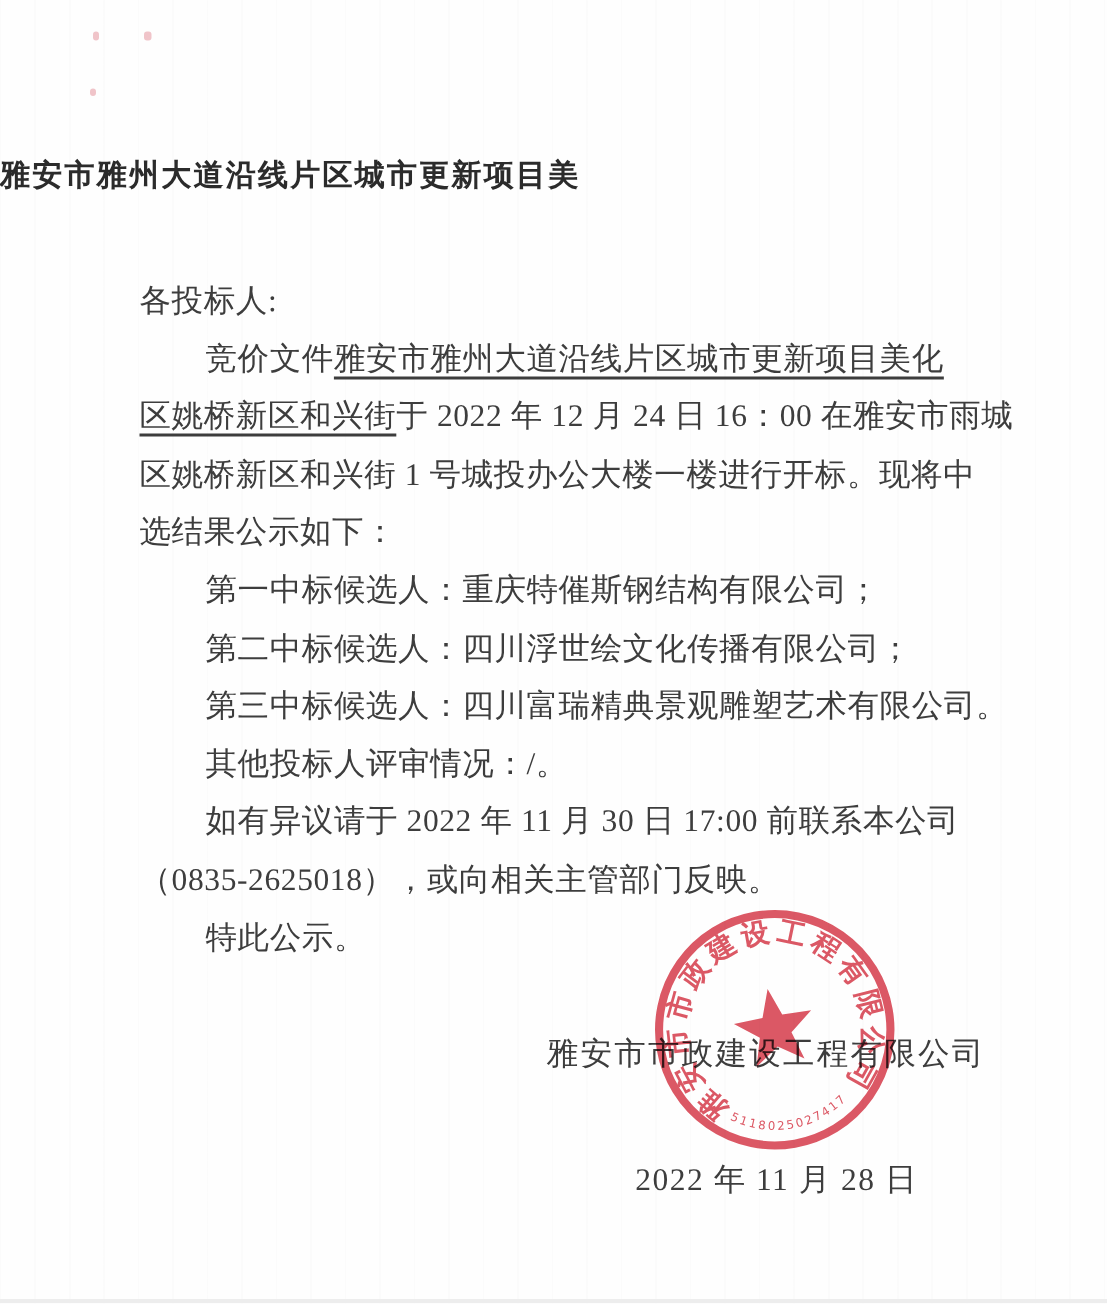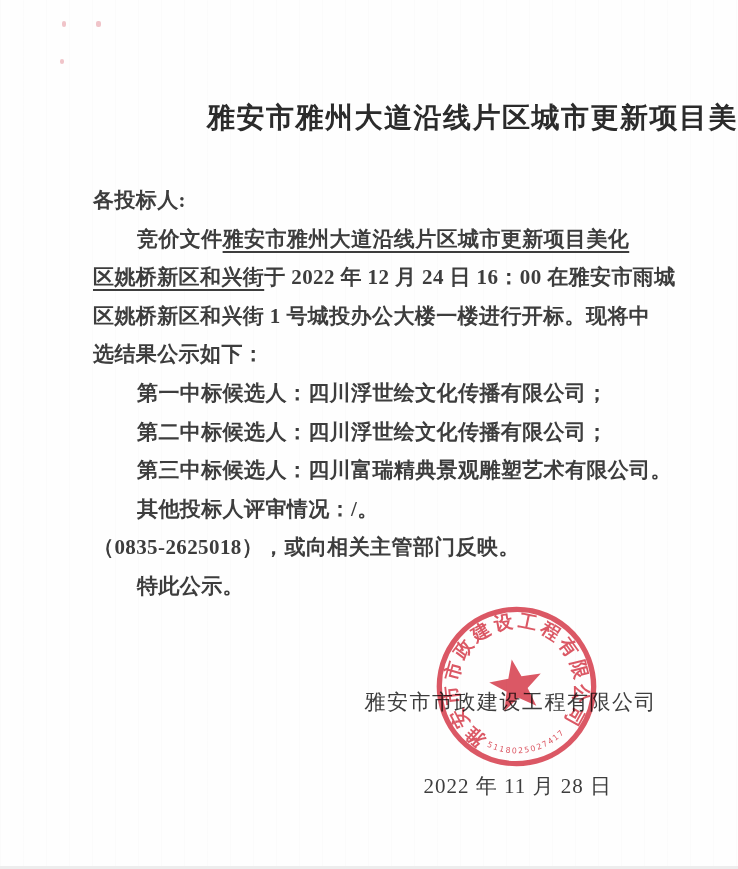--- a/index.html
+++ b/index.html
@@ -9,26 +9,26 @@
       repeating-linear-gradient(90deg, rgba(0,0,0,0.012) 0 1px, transparent 1px 23px),
       #fefefe;
     font-family:"Liberation Serif","DejaVu Serif",serif;
   }
   .bottom-strip{position:absolute;left:0;right:0;bottom:0;height:3px;background:#ededed;}
   .speck{position:absolute;border-radius:2px;background:rgba(216,90,102,0.35);}
   .speck.s1{left:62px;top:21px;width:4px;height:6px;}
   .speck.s2{left:96px;top:21px;width:5px;height:6px;}
   .speck.s3{left:60px;top:59px;width:4px;height:5px;}
   .title{
-    position:absolute;top:94px;left:0;width:738px;text-align:right;
-    font-size:28px;font-weight:bold;color:#2b2b2b;letter-spacing:1.5px;line-height:47px;
+    position:absolute;top:94px;left:0;width:738px;text-align:left;
+    font-size:20px;font-weight:bold;color:#2b2b2b;letter-spacing:1.5px;line-height:47px;
   }
   .content{
     position:absolute;left:93px;top:181px;width:553px;
-    font-size:21px;color:#3d3d3d;letter-spacing:0.4px;font-weight:bold;
+    font-size:21px;color:#3d3d3d;letter-spacing:0.4px;
   }
   .line{height:38.6px;line-height:38.6px;white-space:nowrap;}
   .line.indent{padding-left:44px;}
   .u{text-decoration:underline;text-underline-offset:5px;text-decoration-thickness:1.5px;}
   .sig-company{
     position:absolute;top:691px;right:81px;font-size:21px;color:#3d3d3d;
     letter-spacing:1.5px;line-height:22px;white-space:nowrap;
   }
   .sig-date{
     position:absolute;top:735px;right:126px;font-size:21px;color:#3d3d3d;
@@ -55,24 +55,25 @@
     <div>雅安市雅州大道沿线片区城市更新项目美</div>
   </div>
 
   <div class="content">
     <div class="line">各投标人:</div>
     <div>
         <div class="line indent"><span>竞价文件</span><span class="u">雅安市雅州大道沿线片区城市更新项目美化</span></div>
         <div class="line"><span class="u">区姚桥新区和兴街</span><span>于 2022 年 12 月 24 日 16：00 在雅安市雨城</span></div>
         <div class="line"><span>区姚桥新区和兴街 1 号城投办公大楼一楼进行开标。现将中</span></div>
         <div class="line"><span>选结果公示如下：</span></div>
-        <div class="line indent"><span>第一中标候选人：四川浮世绘文化传播有限公司；</span></div>
+        <div class="line indent"><span>第一中标候选人：重庆特催斯钢结构有限公司；</span></div>
         <div class="line indent"><span>第二中标候选人：四川浮世绘文化传播有限公司；</span></div>
         <div class="line indent"><span>第三中标候选人：四川富瑞精典景观雕塑艺术有限公司。</span></div>
         <div class="line indent"><span>其他投标人评审情况：/。</span></div>
+        <div class="line indent"><span>如有异议请于 2022 年 11 月 30 日 17:00 前联系本公司</span></div>
         <div class="line"><span>（0835-2625018），或向相关主管部门反映。</span></div>
         <div class="line indent"><span>特此公示。</span></div>
       </div>
   </div>
 
   <div class="sig-company">雅安市市政建设工程有限公司</div>
   <div class="sig-date">2022 年 11 月 28 日</div>
 
   <div class="seal">
     <svg viewBox="0 0 170 170" xmlns="http://www.w3.org/2000/svg">

